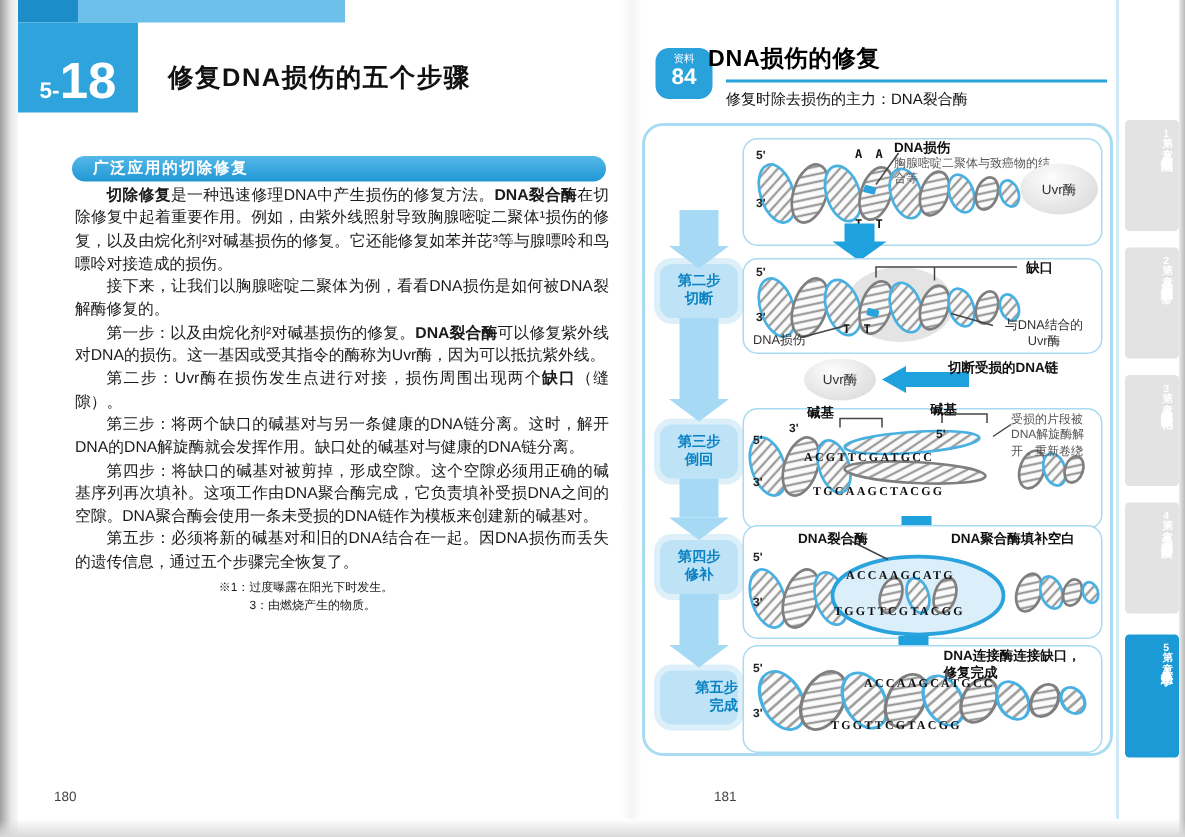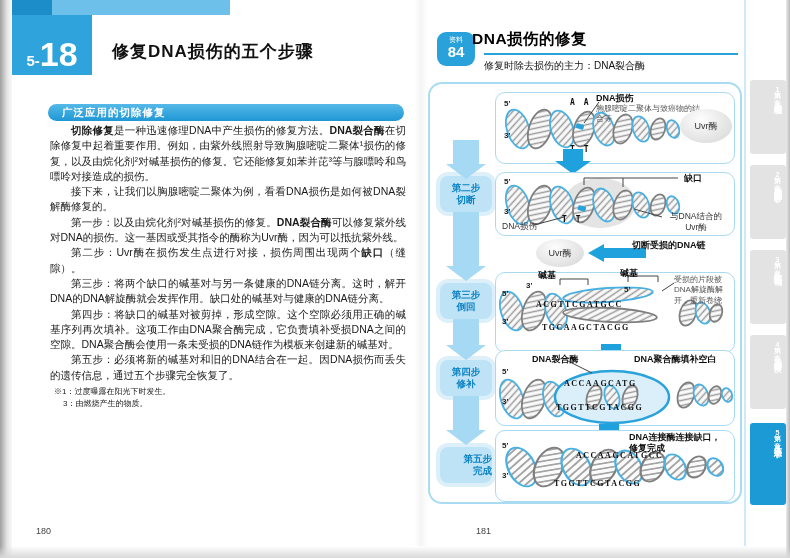--- a/index.html
+++ b/index.html
@@ -21,21 +21,21 @@
   .num-box{left:12px;top:15px;width:80px;height:60px;background:#2fa3db;color:#fff;display:flex;align-items:flex-end;justify-content:center;padding-bottom:4px;box-sizing:border-box;}
   .num-box .pre{font-size:15px;font-weight:bold;line-height:1;margin-bottom:3px;}
   .num-box .num{font-size:34px;font-weight:bold;line-height:1;}
   .lp-title{left:112px;top:40px;font-size:17px;font-weight:bold;color:#111;letter-spacing:1px;}
 
   .pill{left:48px;top:104px;width:356px;height:17px;border-radius:9px;background:linear-gradient(180deg,#55b9e8,#1f97d4);color:#fff;font-size:10.5px;font-weight:bold;line-height:17px;padding-left:14px;box-sizing:border-box;letter-spacing:1px;}
 
   .body-text{left:50px;top:123px;width:356px;font-size:10.5px;line-height:15.3px;color:#1a1a1a;text-align:justify;}
   .body-text p{margin:0;text-indent:2em;}
 
-  .footnotes{left:54px;top:386px;width:300px;font-size:8px;line-height:11.5px;color:#222;}
+  .footnotes{left:54px;top:386px;width:300px;font-size:8px;line-height:11.5px;color:#222;text-align:center;}
   .footnotes .fn2{padding-left:9px;}
 
   .pgnum{font-size:9px;color:#444;}
   .pg-l{left:36px;top:526px;}
   .pg-r{left:476px;top:526px;}
 
   
   .ref-box{left:437px;top:32px;width:38px;height:34px;background:#29a2dc;border-radius:9px;color:#fff;text-align:center;line-height:1;padding-top:4px;box-sizing:border-box;}
   .ref-box .rl{font-size:7px;display:block;}
   .ref-box .rn{font-size:15px;font-weight:bold;display:block;margin-top:1px;}

